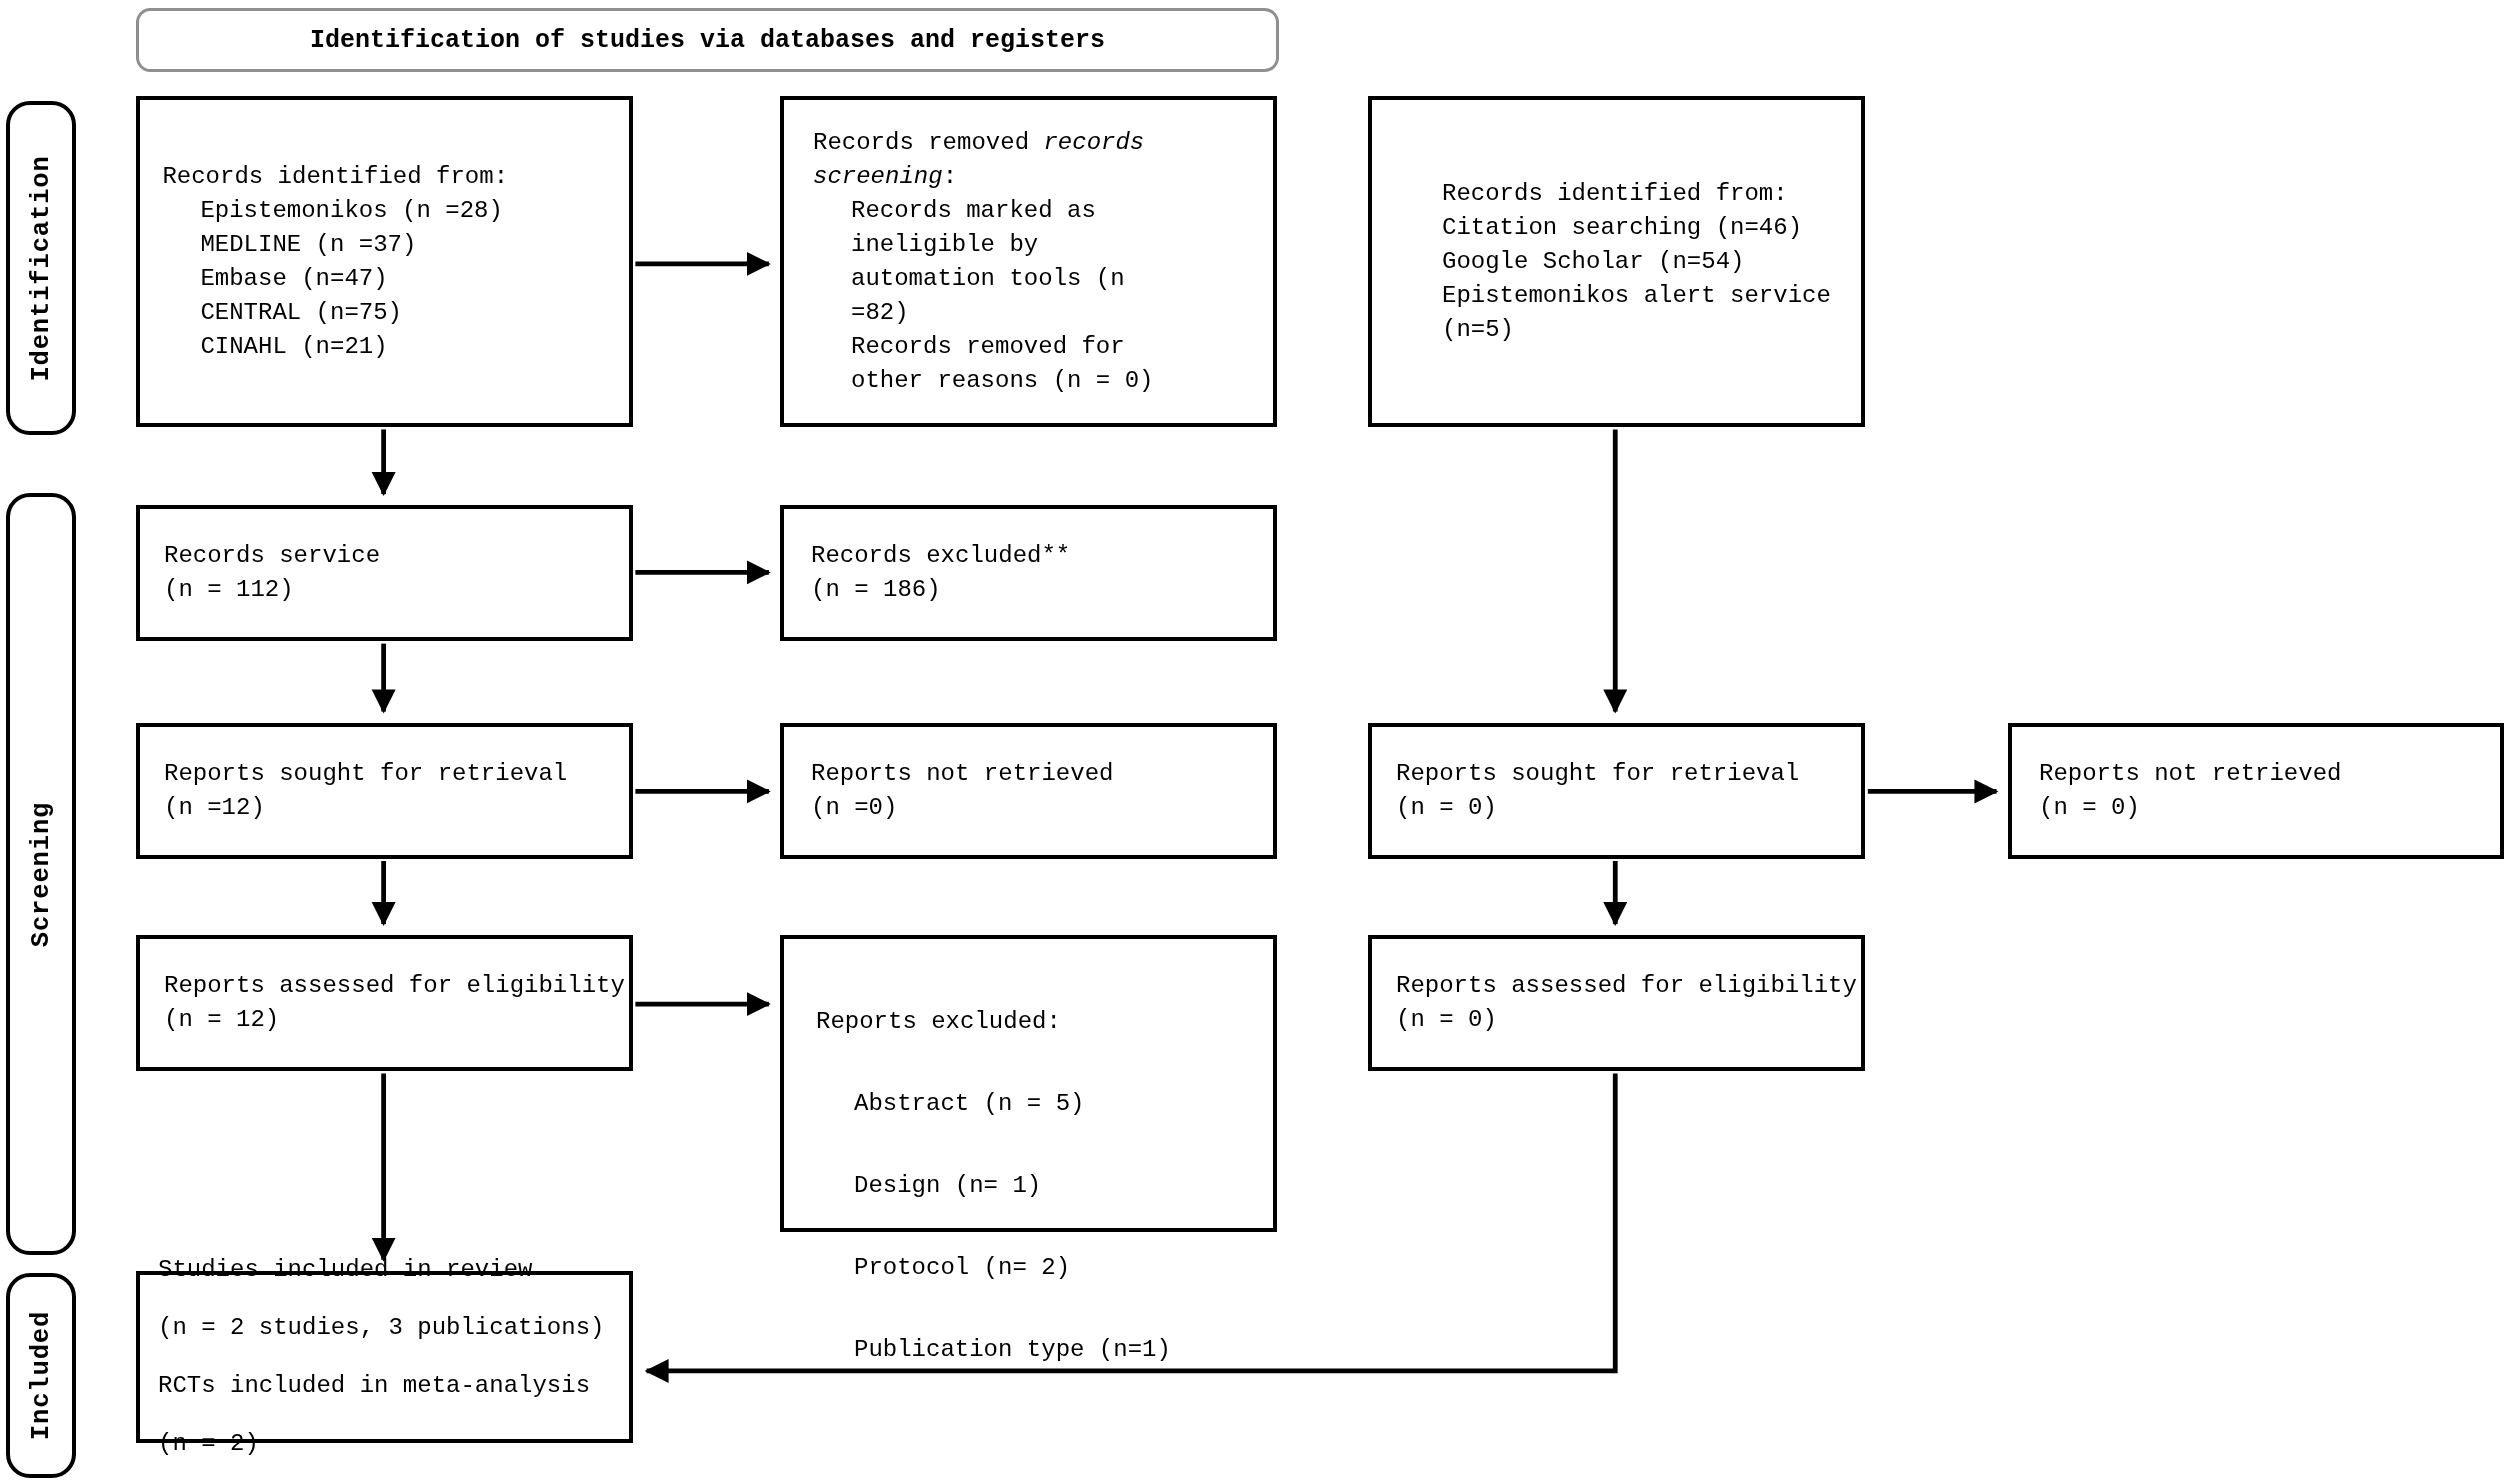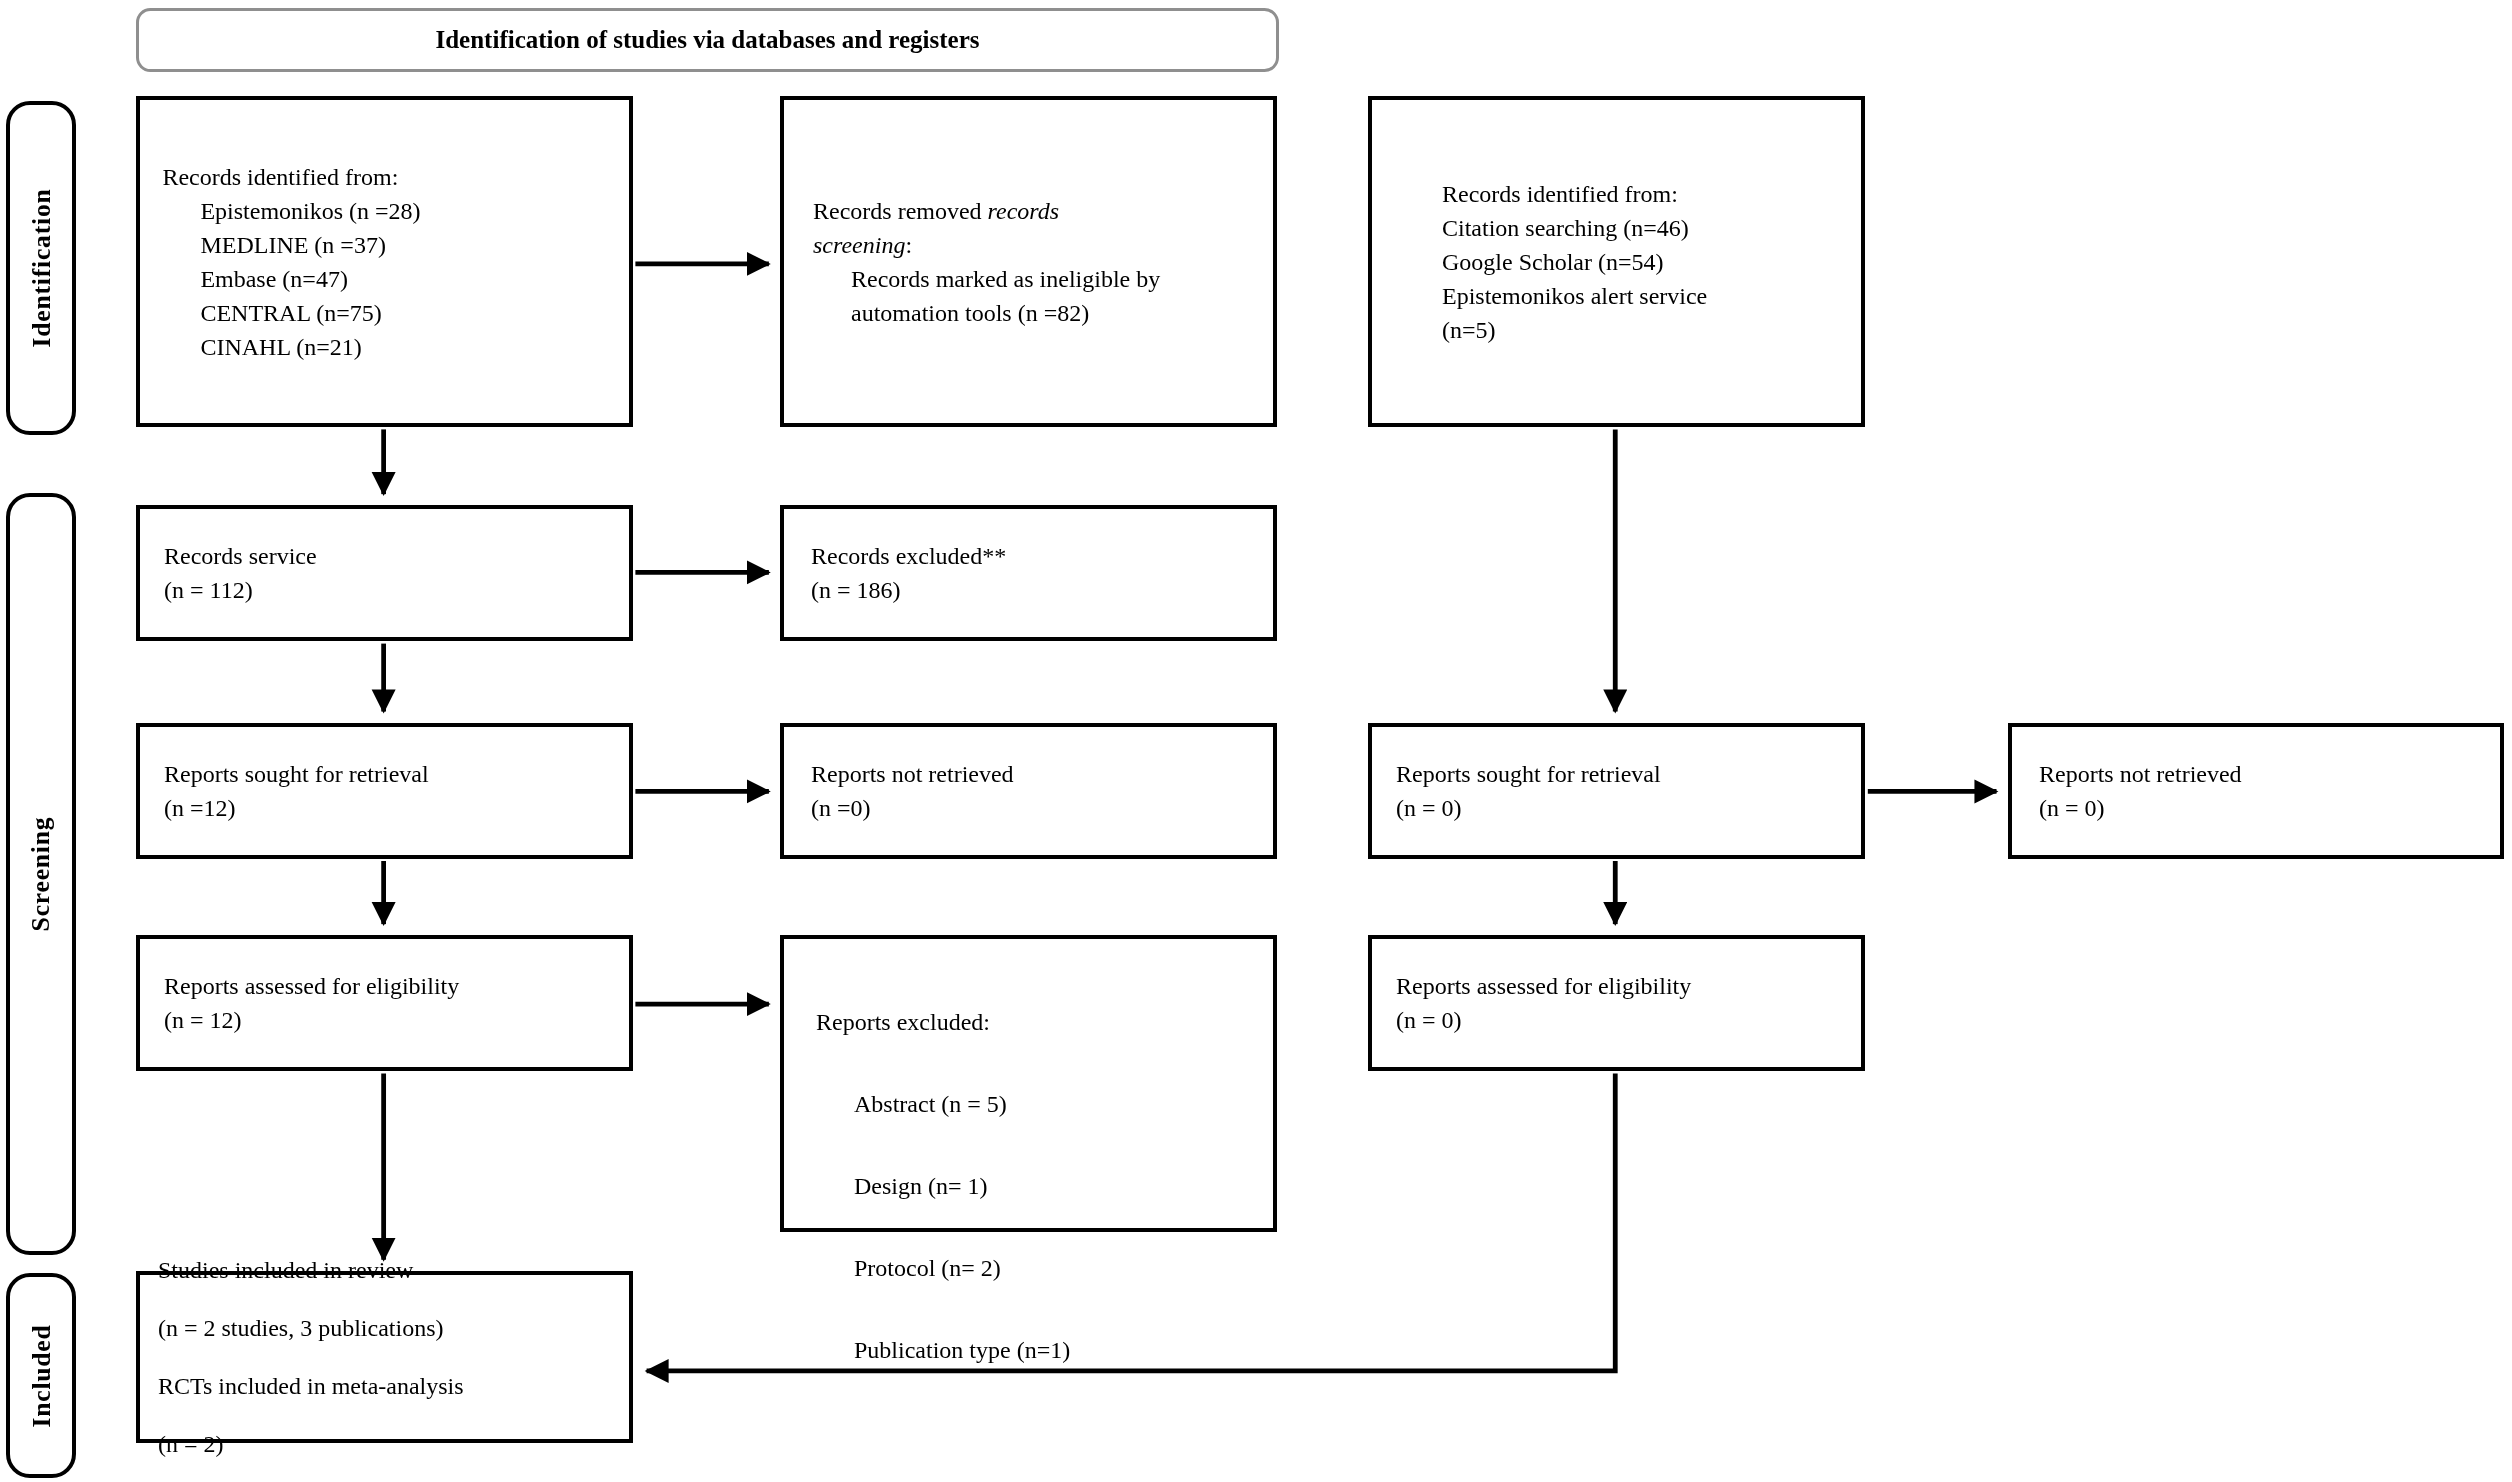--- a/index.html
+++ b/index.html
@@ -1,18 +1,18 @@
 <!DOCTYPE html>
 <html style="font-size:12.8px"><head>
 <meta charset="utf-8">
 <style>
   html,body{margin:0;padding:0;background:#ffffff;}
   .canvas{
     position:relative;width:2512px;height:1483px;background:#ffffff;
-    font-family:Liberation Serif, serif;color:#000;overflow:hidden;
+    font-family:Liberation Mono, monospace;color:#000;overflow:hidden;
   }
   .arrow-layer{position:absolute;left:0;top:0;pointer-events:none;}
   .hdr{
     position:absolute;border:3.2px solid #8f8f8f;border-radius:14.4px;background:#fff;
     display:flex;align-items:center;justify-content:center;
     font-weight:bold;font-size:25px;text-align:center;box-sizing:border-box;
   }
   .side{
     position:absolute;border:4px solid #000;border-radius:24px;background:#fff;
     display:flex;align-items:center;justify-content:center;box-sizing:border-box;
@@ -78,20 +78,21 @@
     <div class="line indent">MEDLINE (n =37)</div>
     <div class="line indent">Embase (n=47)</div>
     <div class="line indent">CENTRAL (n=75)</div>
     <div class="line indent">CINAHL (n=21)</div>
   </div>
 
   <div class="box" style="left:780px;top:96px;width:497px;height:331px;padding-left:29px;padding-right:12.8px;">
     <div class="line"><span>Records removed </span><span class="it">records</span></div>
     <div class="line"><span class="it">screening</span><span>:</span></div>
     <div class="wrap indent" style="width:344px;">Records marked as ineligible by automation tools (n =82)</div>
+    <div class="wrap indent" style="width:344px;">Records removed for other reasons (n = 0)</div>
   </div>
 
   <div class="box" style="left:1368px;top:96px;width:497px;height:331px;padding-left:70px;padding-right:12.8px;">
     <div class="line">Records identified from:</div>
     <div class="line">Citation searching (n=46)</div>
     <div class="line">Google Scholar (n=54)</div>
     <div class="line">Epistemonikos alert service</div>
     <div class="line">(n=5)</div>
   </div>
 

